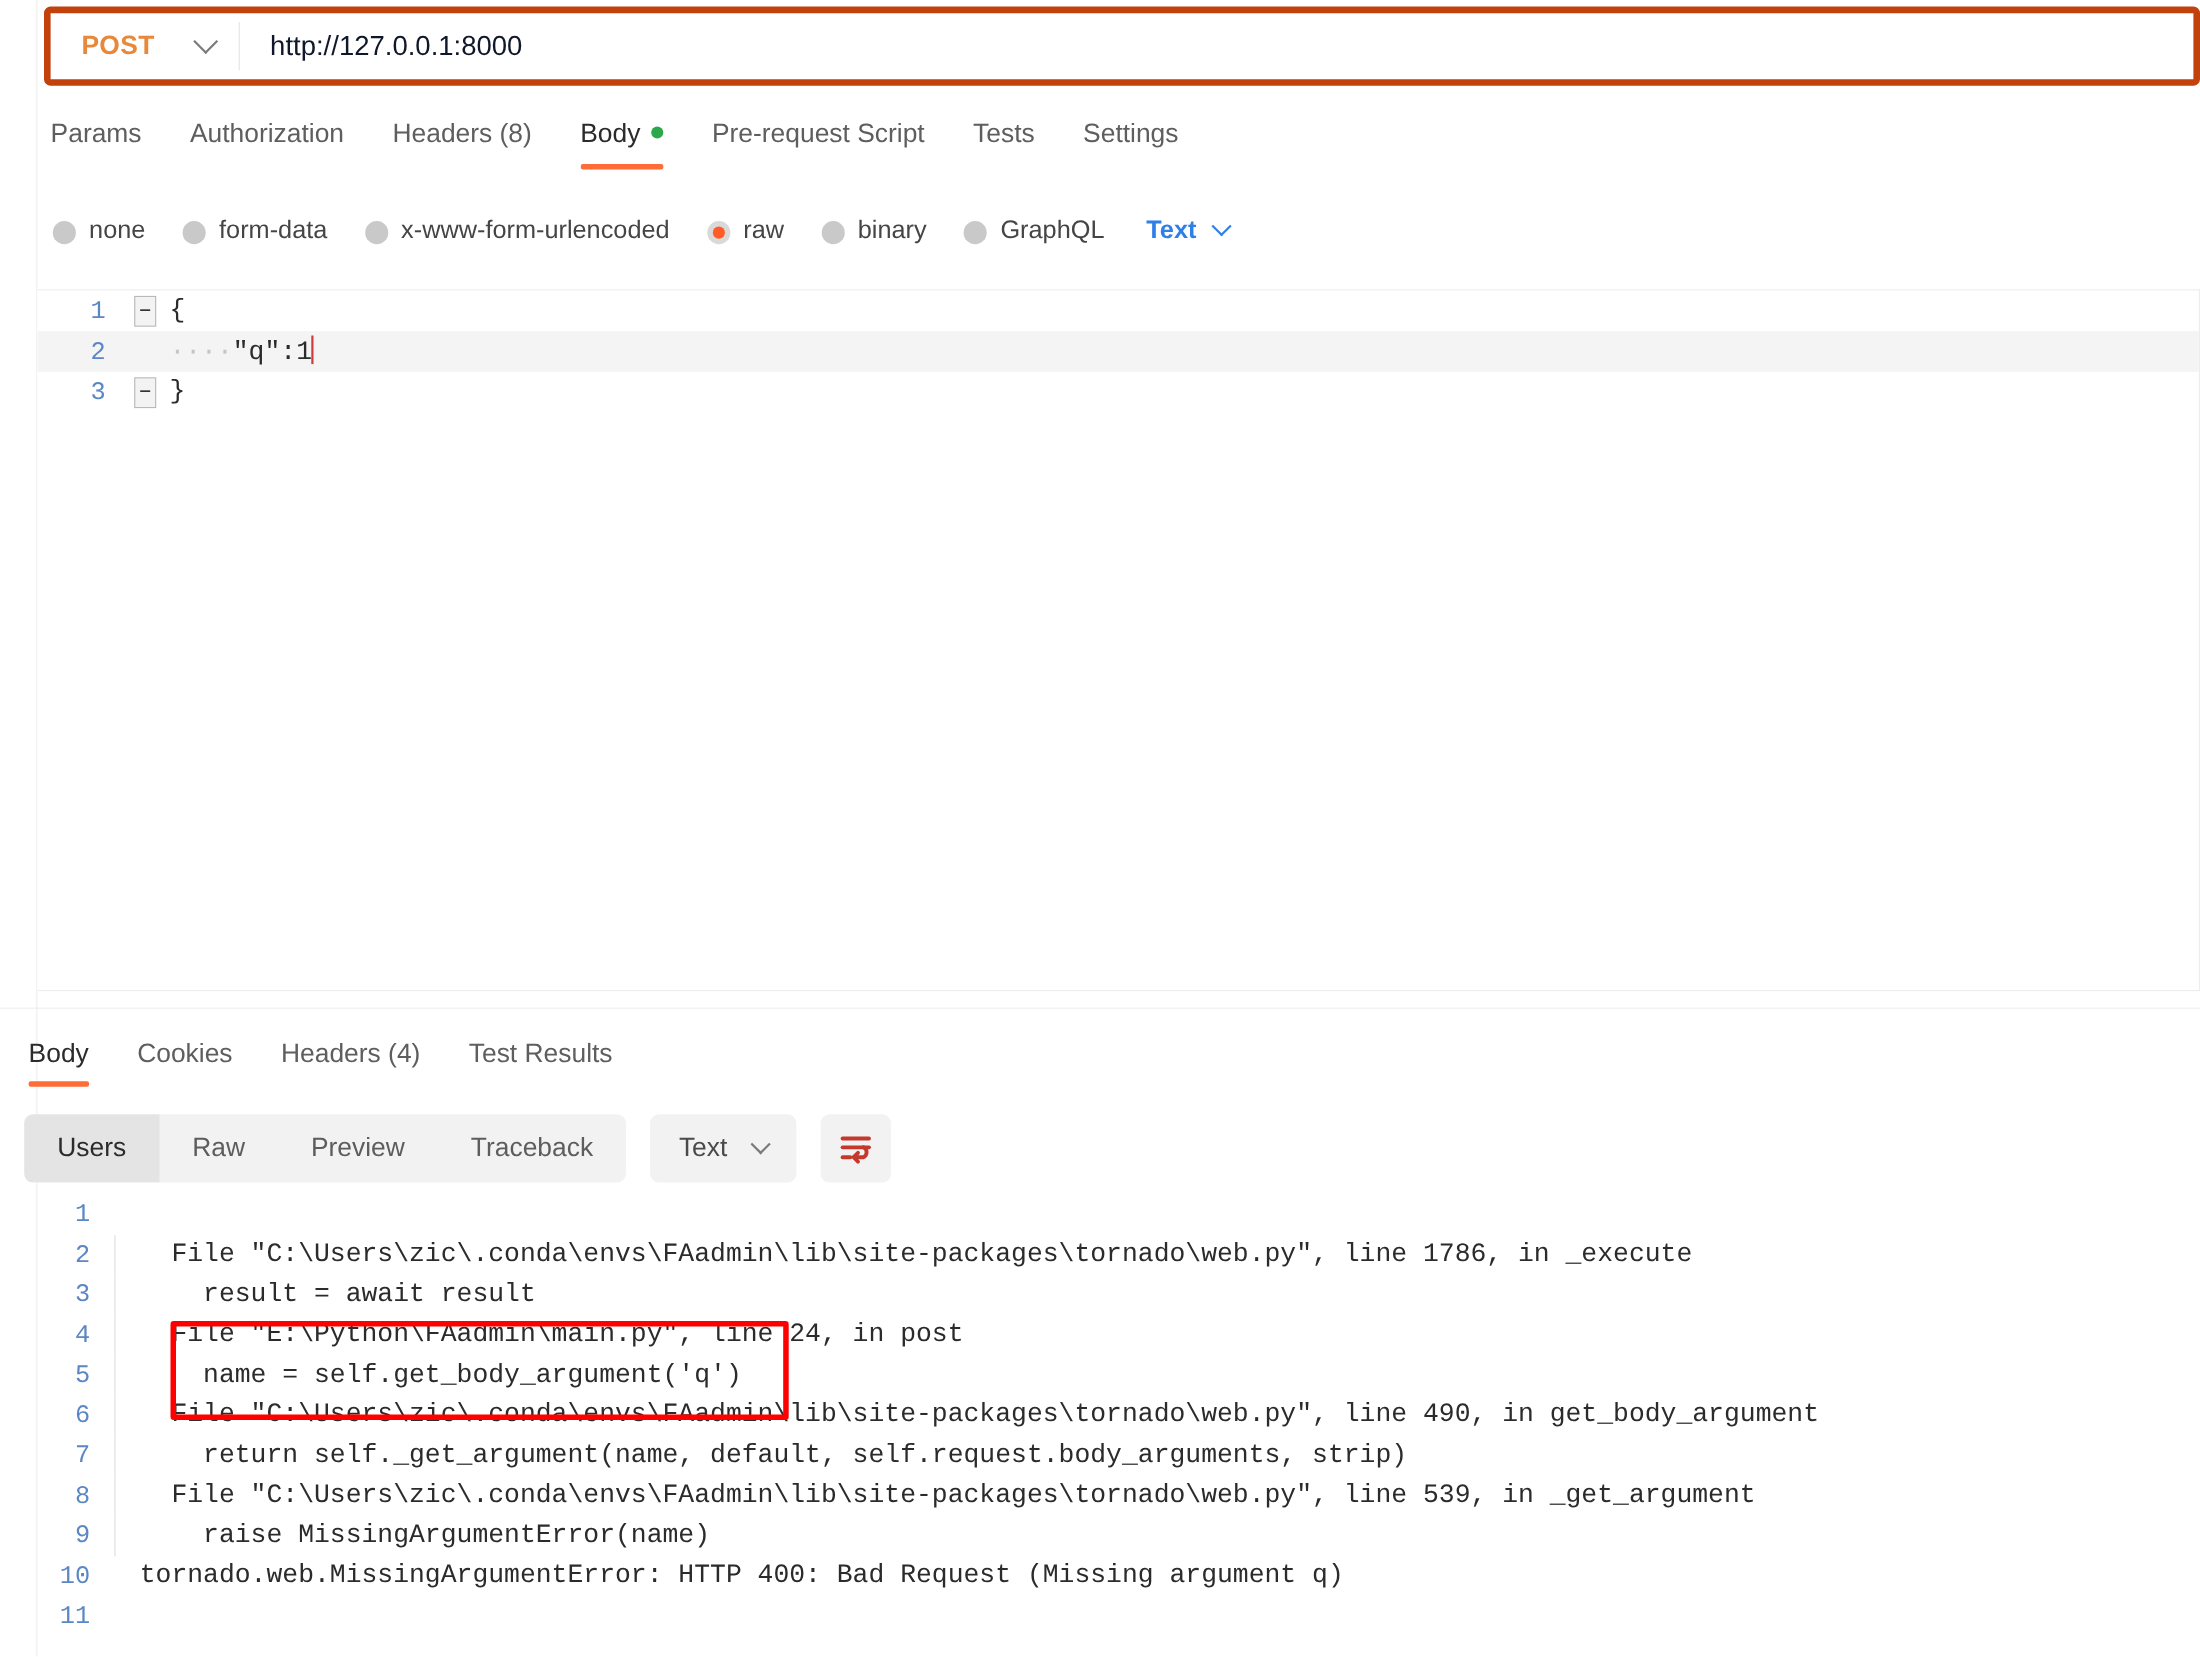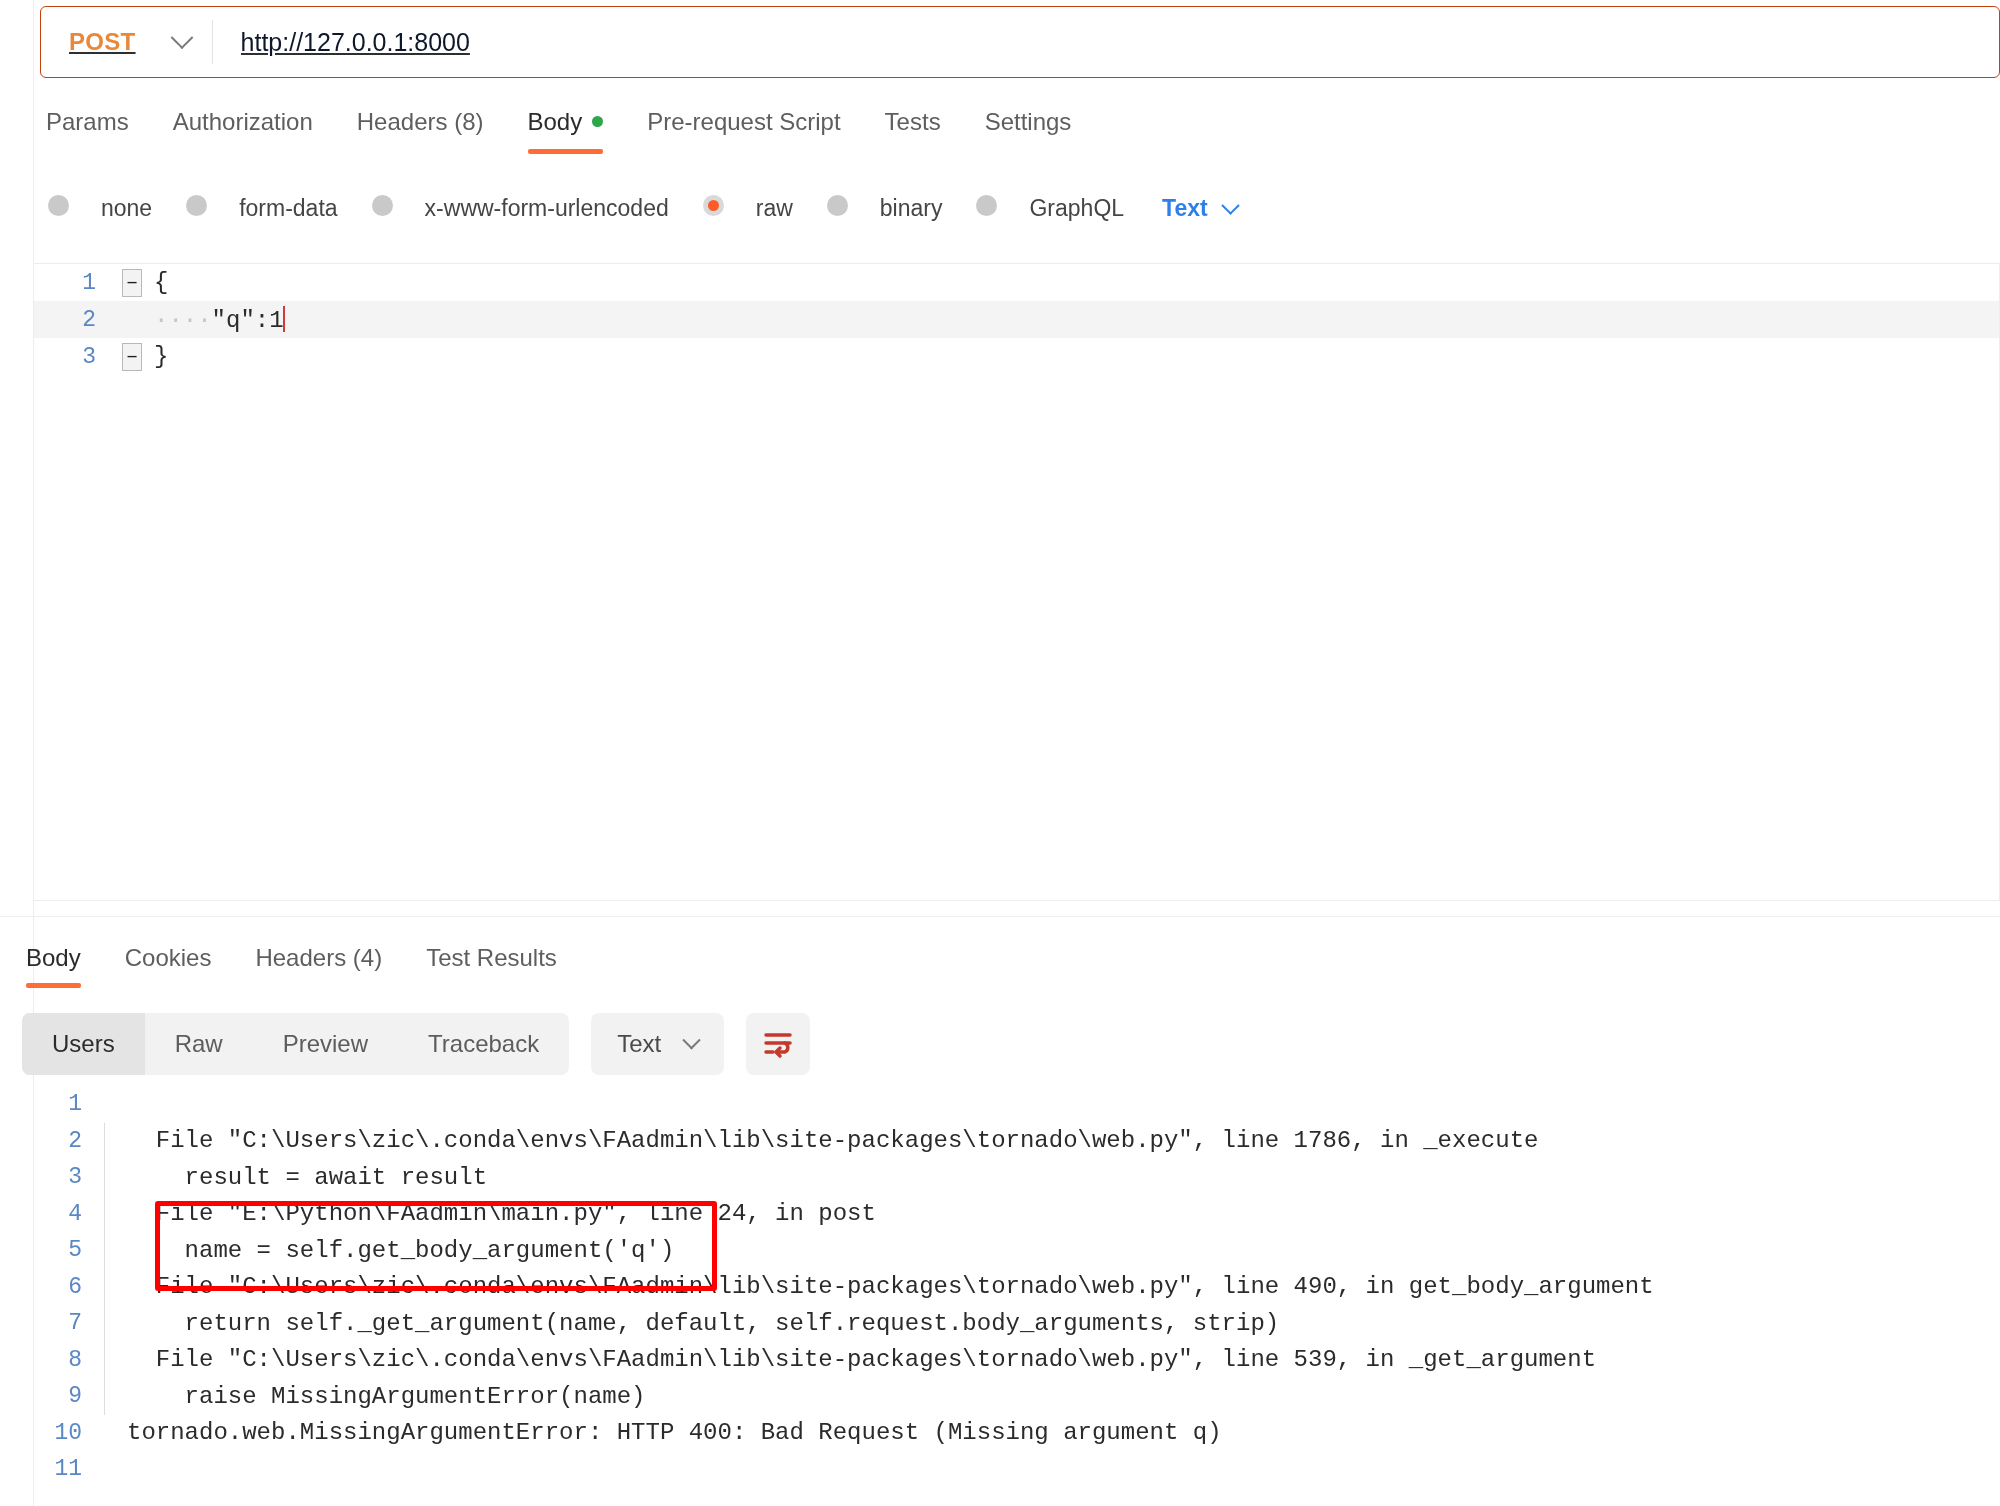--- a/index.html
+++ b/index.html
@@ -14,22 +14,22 @@
 
   
   .left-rail {
     position: absolute; left: 0; top: 0; width: 34px; height: 1506px;
     border-right: 1px solid #ededed; background: #ffffff;
   }
 
   
   .url-bar {
     position: absolute; left: 40px; top: 6px; width: 1960px; height: 72px;
-    border: 1px solid #c2410c; border-radius: 6px; background: #fff;
-    display: flex; align-items: center; text-decoration: underline;
+    border: 6px solid #c2410c; border-radius: 6px; background: #fff;
+    display: flex; align-items: center;
   }
   .method-select {
     display: flex; align-items: center; gap: 38px;
     padding: 0 22px 0 28px; height: 100%;
   }
   .method-label {
     font-size: 24px; font-weight: bold; color: #e8883a; letter-spacing: .3px;
   }
   .chev {
     width: 0; height: 0; border-left: 8px solid transparent;
@@ -65,21 +65,21 @@
   .tab .dot-green {
     display: inline-block; width: 11px; height: 11px; border-radius: 50%;
     background: #2aa84a; margin-left: 10px; vertical-align: 3px;
   }
 
   
   .bodytype-row {
     position: absolute; left: 48px; top: 185px; width: 1900px; height: 46px;
     display: flex; align-items: center; gap: 0;
   }
-  .radio-opt { display: flex; align-items: flex-start; margin-right: 34px; cursor: pointer; gap: 20px; }
+  .radio-opt { display: flex; align-items: flex-end; margin-right: 34px; cursor: pointer; }
   .radio {
     width: 21px; height: 21px; border-radius: 50%; background: #c9c9c9;
     margin-right: 12px; flex: none;
     display: flex; align-items: center; justify-content: center;
   }
   .radio.checked { background: #d9d9d9; }
   .radio.checked::after {
     content: ""; width: 11px; height: 11px; border-radius: 50%; background: #ff5b26;
   }
   .radio-label { font-size: 23px; color: #454545; }

